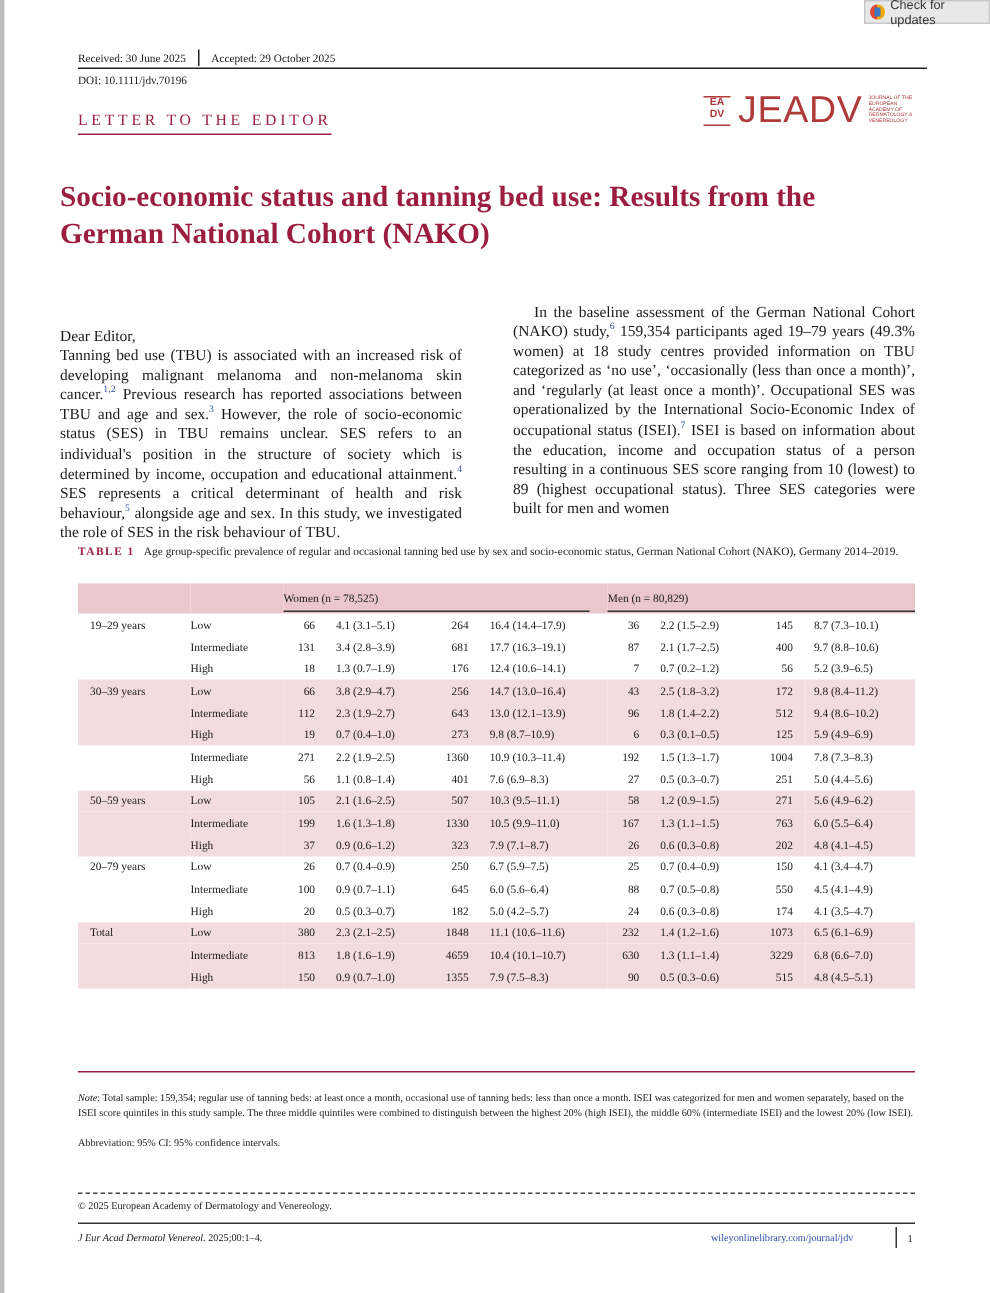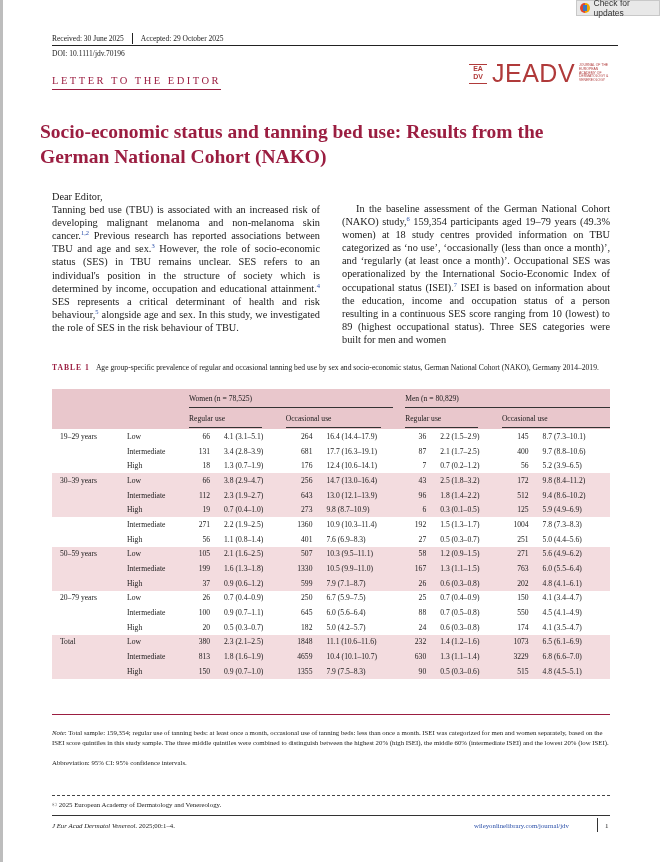--- a/index.html
+++ b/index.html
@@ -19,21 +19,21 @@
   .section { position:absolute; left:52px; top:75px; font-size:10.5px; letter-spacing:2.5px;
              color:#9b1e41; padding-bottom:3px; border-bottom:1px solid #9b1e41;font-family:Liberation Serif, serif; }
   .logo { position:absolute; left:469px; top:59px; display:flex; align-items:center; color:#b03a3a; }
   .logo .mark { width:18px; height:18px; font-family:"Liberation Sans",sans-serif; font-size:7px; line-height:8px;
                 border-top:1.5px solid #b03a3a; border-bottom:1.5px solid #b03a3a; text-align:center; font-weight:bold; }
   .logo .word { font-family:"Liberation Sans","DejaVu Sans",sans-serif; font-size:25px; margin-left:5px; letter-spacing:0.5px; }
   .logo .sub { font-family:"Liberation Sans",sans-serif; font-size:3.4px; line-height:3.8px; margin-left:4px; width:30px; }
   .title { position:absolute; left:40px; top:119px; width:560px; font-size:19.5px; line-height:25px;
            font-weight:bold; color:#9b1e41; }
   .body-col { position:absolute; top:190px; width:268px; font-size:10.3px; line-height:13.1px; text-align:justify; }
-  .body-col.l { left:52px; }
+  .body-col.l { left:40px;margin-top:28px; }
   .body-col.r { left:342px; text-indent:14px; }
   sup { color:#2a4fa8; font-size:6.5px; line-height:0; }
   .caption { position:absolute; left:52px; top:363px; width:566px; font-size:7.6px; line-height:10px; }
   .caption .lbl { color:#9b1e41; font-weight:bold; letter-spacing:1px; margin-right:6px; }
   table { position:absolute; left:52px; top:389px; width:558px; border-collapse:collapse; font-size:7.6px; }
   td, th { padding:0; height:14.7px; font-weight:normal; text-align:left; white-space:nowrap; }
   thead tr { background:#e9c7cc; }
   thead th { height:20px; vertical-align:middle; }
   .ul { border-bottom:1px solid #333; }
   tbody tr.shade { background:#f3dcdf; }
@@ -104,36 +104,20 @@
     <tr>
       <th class="c-age"></th>
         <th class="c-isei"></th>
       <th colspan="4">
           <div class="ul" style="margin-right:12px;padding:4px 0">Women (n = 78,525)</div>
         </th>
       <th colspan="4">
           <div class="ul" style="padding:4px 0">Men (n = 80,829)</div>
         </th>
     </tr>
-    <tr>
-      <th class="c-age"></th>
-        <th class="c-isei"></th>
-      <th colspan="2">
-          <div class="ul" style="margin-right:24px;padding:4px 0">Regular use</div>
-        </th>
-      <th colspan="2">
-          <div class="ul" style="margin-right:24px;padding:4px 0">Occasional use</div>
-        </th>
-      <th colspan="2">
-          <div class="ul" style="margin-right:24px;padding:4px 0">Regular use</div>
-        </th>
-      <th colspan="2">
-          <div class="ul" style="padding:4px 0">Occasional use</div>
-        </th>
-    </tr>
   </thead>
   <tbody id="tbody">
       <tr>
         <td class="c-age">19–29 years</td>
         <td class="c-isei">Low</td>
         <td class="num">66</td>
         <td class="ci">4.1 (3.1–5.1)</td>
         <td class="num">264</td>
         <td class="ci">16.4 (14.4–17.9)</td>
         <td class="num">36</td>
@@ -247,26 +231,26 @@
         <td class="num">167</td>
         <td class="ci">1.3 (1.1–1.5)</td>
         <td class="num">763</td>
         <td class="ci">6.0 (5.5–6.4)</td>
       </tr>
       <tr class="shade">
         <td class="c-age"></td>
         <td class="c-isei">High</td>
         <td class="num">37</td>
         <td class="ci">0.9 (0.6–1.2)</td>
-        <td class="num">599</td>
+        <td class="num">323</td>
         <td class="ci">7.9 (7.1–8.7)</td>
         <td class="num">26</td>
         <td class="ci">0.6 (0.3–0.8)</td>
         <td class="num">202</td>
-        <td class="ci">4.8 (4.1–6.1)</td>
+        <td class="ci">4.8 (4.1–4.5)</td>
       </tr>
       <tr>
         <td class="c-age">20–79 years</td>
         <td class="c-isei">Low</td>
         <td class="num">26</td>
         <td class="ci">0.7 (0.4–0.9)</td>
         <td class="num">250</td>
         <td class="ci">6.7 (5.9–7.5)</td>
         <td class="num">25</td>
         <td class="ci">0.7 (0.4–0.9)</td>

